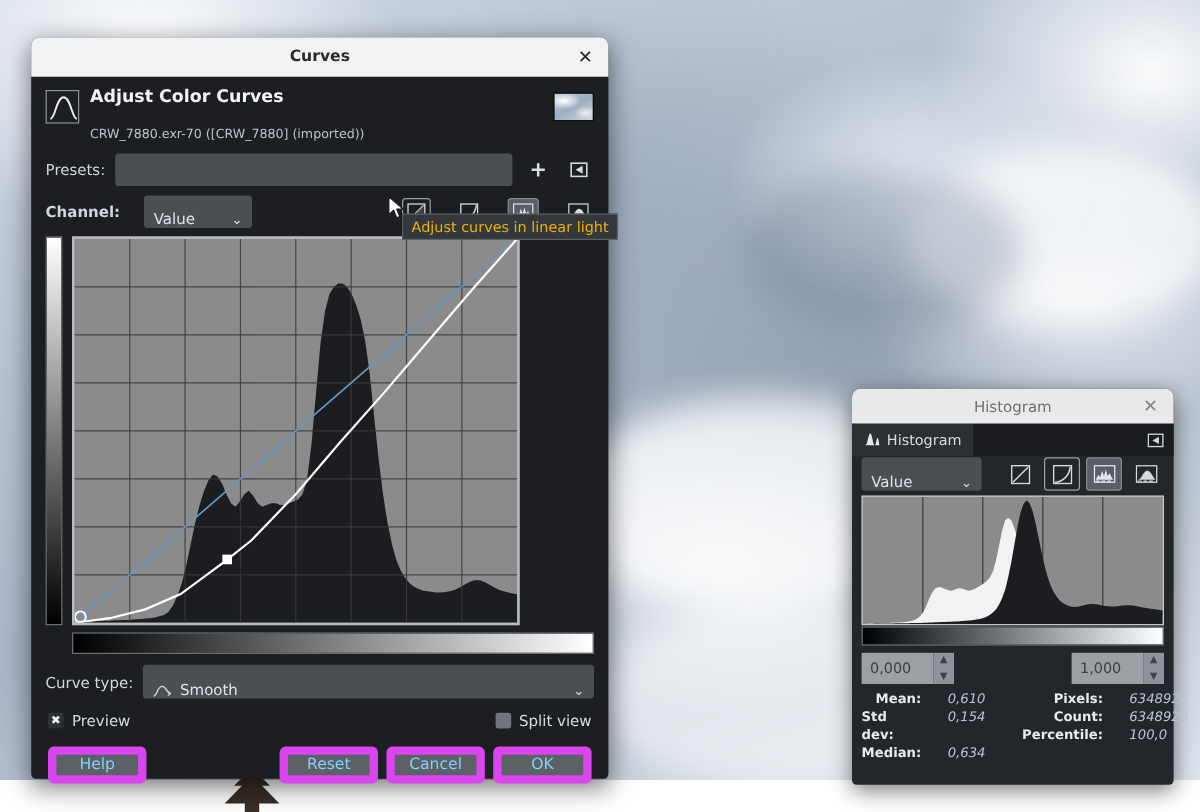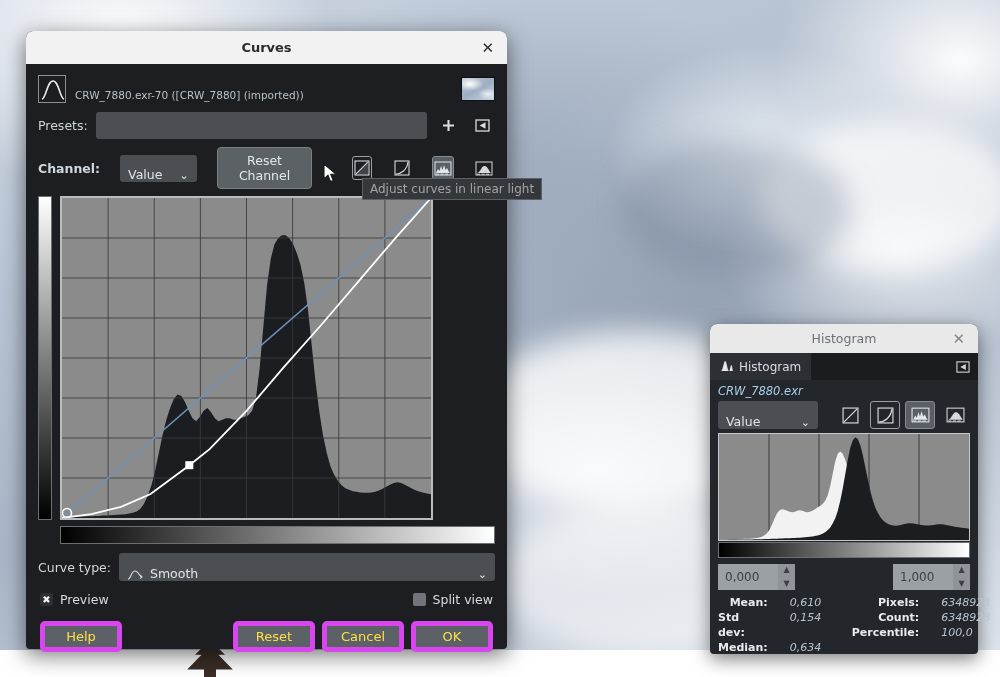--- a/index.html
+++ b/index.html
@@ -129,29 +129,29 @@
     display:inline-flex; align-items:center; justify-content:center;
     font-size:10px; line-height:1; cursor:pointer;
   }
   .chk.on { background:#2c2f33; color:#eef2f6; }
   .chk.off { background:#6f757b; color:transparent; }
   .chk-lbl { font-size:12.5px; color:#d7dde3; }
 
   
   .btn-row { display:flex; align-items:center; padding:12px 14px 14px 14px; }
   .dlgbtn {
-    background:#5c6166; border:5px solid #d946ef; border-radius:5px;
-    color:#fde047; font-size:13px; height:31px; width:82px;
+    background:#5c6166; border:7px solid #d946ef; border-radius:5px;
+    color:#7dd3fc; font-size:13px; height:31px; width:82px;
     display:flex; align-items:center; justify-content:center; cursor:pointer;
   }
 
   
   #linear-tooltip {
-    position:absolute; left:362px; top:178px; z-index:50;
-    background:#34383c; border:1px solid #5a6066; color:#a3a3a3;
+    position:absolute; left:335px; top:178px; z-index:50;
+    background:#34383c; border:1px solid #5a6066; color:#eab308;
     font-size:12px; padding:3px 7px; white-space:nowrap;
   }
 
   
   #mouse-cursor { position:absolute; left:323px; top:163px; z-index:60; pointer-events:none; }
 
   
   #histogram-dialog {
     left:710px; top:324px; width:268px; height:330px;
     background:#23262a; box-shadow:0 5px 18px rgba(0,0,0,0.5);
@@ -220,20 +220,21 @@
 
   <div class="curves-body">
 
     <div class="op-header">
       <div class="op-icon">
         <svg width="24" height="24" viewBox="0 0 24 24">
           <path d="M1 21 C5 21 6 3 12 3 C18 3 19 21 23 21" fill="none" stroke="#e8eaec" stroke-width="1.6"></path>
         </svg>
       </div>
       <div class="op-titles">
+        <div class="op-title">Adjust Color Curves</div>
         <div class="op-sub">CRW_7880.exr-70 ([CRW_7880] (imported))</div>
       </div>
       <div class="op-thumb"></div>
     </div>
 
     <div class="row">
       <span class="lbl">Presets:</span>
       <div class="combo" style="flex:1 1 auto;height:27px;">
         <span></span>
         <span class="chev"></span>
@@ -250,21 +251,20 @@
         </svg>
       </div>
     </div>
 
     <div class="row" style="gap:20px;padding-top:3px;">
       <span class="lbl" style="font-weight:bold;">Channel:</span>
       <div class="combo small">
         <span>Value</span>
         <span class="chev">⌄</span>
       </div>
-      <button class="btn">Reset Channel</button>
 
       <div style="flex:1 1 auto;"></div>
 
       <div class="iconbtn framed" style="width:24px;height:24px;">
         <svg width="16" height="16" viewBox="0 0 16 16">
           <rect x="1" y="1" width="14" height="14" fill="none" stroke="#d5dade" stroke-width="1.1"></rect>
           <path d="M2 14 L14 2" stroke="#d5dade" stroke-width="1.1"></path>
           <path d="M14 2 L14 14 L2 14 Z" fill="#6f7479" opacity="0.45"></path>
         </svg>
       </div>
@@ -377,21 +377,20 @@
     </div>
     <div class="spacer"></div>
     <div class="hist-menu-btn">
       <svg width="14" height="14" viewBox="0 0 15 15">
         <rect x="1" y="2" width="13" height="11" fill="none" stroke="#cfd5db" stroke-width="1.2"></rect>
         <path d="M10.5 4.2 L4.6 7.5 L10.5 10.8 Z" fill="#cfd5db"></path>
       </svg>
     </div>
   </div>
 
-  <div class="hist-filename">CRW_7880.exr</div>
 
   <div class="hist-ctrl">
     <div class="combo">
       <span>Value</span>
       <span class="chev">⌄</span>
     </div>
     <span class="gap"></span>
     <div class="iconbtn">
       <svg width="17" height="17" viewBox="0 0 16 16">
         <rect x="1" y="1" width="14" height="14" fill="none" stroke="#d5dade" stroke-width="1.1"></rect>

